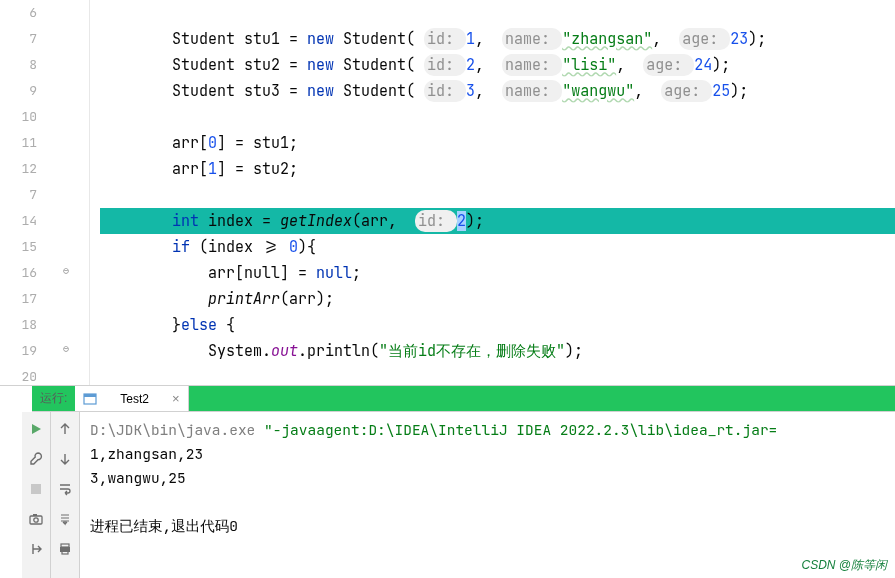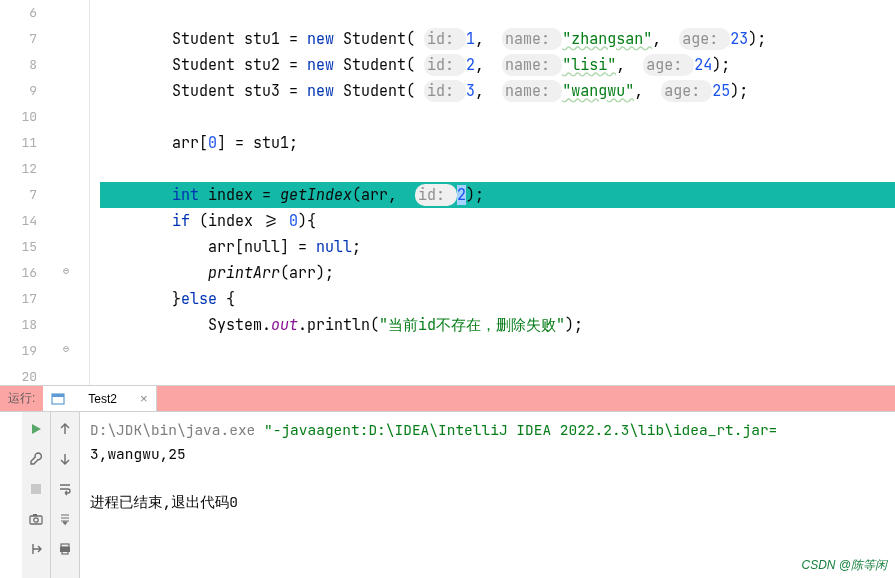--- a/index.html
+++ b/index.html
@@ -67,21 +67,22 @@
     .run-panel {
       height: 192px;
       display: flex;
       flex-direction: column;
     }
     .run-header {
       height: 26px;
       display: flex;
       align-items: center;
       border-bottom: 1px solid #d1d1d1;
-      background: #fca5a5;
+      background: #22c55e;
+      margin-left: 32px;
     }
     .run-label {
       padding: 0 8px;
       font-size: 12px;
       color: #595959;
       font-family: -apple-system, "Segoe UI", sans-serif;
     }
     .run-tab {
       display: flex;
       align-items: center;
@@ -180,20 +181,21 @@
     <span class="fold-icon" style="top:264px;">⊖</span>
     <span class="fold-icon" style="top:342px;">⊖</span>
   </div>
   <div class="code-area" id="code">
       <div class="code-line">        </div>
       <div class="code-line">        <span class="">Student stu1 = </span><span class="kw">new</span><span class=""> Student( </span><span class="param param-bg">id: </span><span class="num">1</span><span class="">,  </span><span class="param param-bg">name: </span><span class="str str-underline">"zhangsan"</span><span class="">,  </span><span class="param param-bg">age: </span><span class="num">23</span><span class="">);</span></div>
       <div class="code-line">        <span class="">Student stu2 = </span><span class="kw">new</span><span class=""> Student( </span><span class="param param-bg">id: </span><span class="num">2</span><span class="">,  </span><span class="param param-bg">name: </span><span class="str str-underline">"lisi"</span><span class="">,  </span><span class="param param-bg">age: </span><span class="num">24</span><span class="">);</span></div>
       <div class="code-line">        <span class="">Student stu3 = </span><span class="kw">new</span><span class=""> Student( </span><span class="param param-bg">id: </span><span class="num">3</span><span class="">,  </span><span class="param param-bg">name: </span><span class="str str-underline">"wangwu"</span><span class="">,  </span><span class="param param-bg">age: </span><span class="num">25</span><span class="">);</span></div>
       <div class="code-line"></div>
       <div class="code-line">        <span class="">arr[</span><span class="num">0</span><span class="">] = stu1;</span></div>
+      <div class="code-line">        <span class="">arr[</span><span class="num">1</span><span class="">] = stu2;</span></div>
       <div class="code-line"></div>
       <div class="code-line highlighted-line">        <span class="kw">int</span><span class=""> index = </span><span class="method-call">getIndex</span><span class="">(arr,  </span><span class="param param-bg">id: </span><span class="num cursor-sel">2</span><span class="">);</span></div>
       <div class="code-line">        <span class="kw">if</span><span class=""> (index &gt;= </span><span class="num">0</span><span class="">){</span></div>
       <div class="code-line">            <span class="">arr[null] = </span><span class="kw">null</span><span class="">;</span></div>
       <div class="code-line">            <span class="method-call">printArr</span><span class="">(arr);</span></div>
       <div class="code-line">        <span class="">}</span><span class="kw">else</span><span class=""> {</span></div>
       <div class="code-line">            <span class="">System.</span><span class="static-ref">out</span><span class="">.println(</span><span class="str">"当前id不存在，删除失败"</span><span class="">);</span></div>
     </div>
 </div>
 
@@ -265,17 +267,17 @@
           </svg>
       </span>
       <span class="tool-icon">
         <svg width="14" height="14" viewBox="0 0 14 14">
             <rect x="3" y="2" width="8" height="3" fill="none" stroke="#6e6e6e" stroke-width="1.2"></rect>
             <rect x="2" y="5" width="10" height="5" fill="#6e6e6e"></rect>
             <rect x="4" y="9" width="6" height="3" fill="none" stroke="#6e6e6e" stroke-width="1.2"></rect>
           </svg>
       </span>
     </div>
-    <div class="console" id="console"><div><span class="cmd">D:\JDK\bin\java.exe </span><span class="opt">"-javaagent:D:\IDEA\IntelliJ IDEA 2022.2.3\lib\idea_rt.jar=</span></div><div><span class="out">3,wangwu,25</span></div><div>&nbsp;</div><div><span class="out">进程已结束,退出代码0</span></div></div>
+    <div class="console" id="console"><div><span class="cmd">D:\JDK\bin\java.exe </span><span class="opt">"-javaagent:D:\IDEA\IntelliJ IDEA 2022.2.3\lib\idea_rt.jar=</span></div><div><span class="out">1,zhangsan,23</span></div><div><span class="out">3,wangwu,25</span></div><div>&nbsp;</div><div><span class="out">进程已结束,退出代码0</span></div></div>
   </div>
 </div>
 
 <div class="watermark">CSDN @陈等闲</div>
 
 </body></html>

